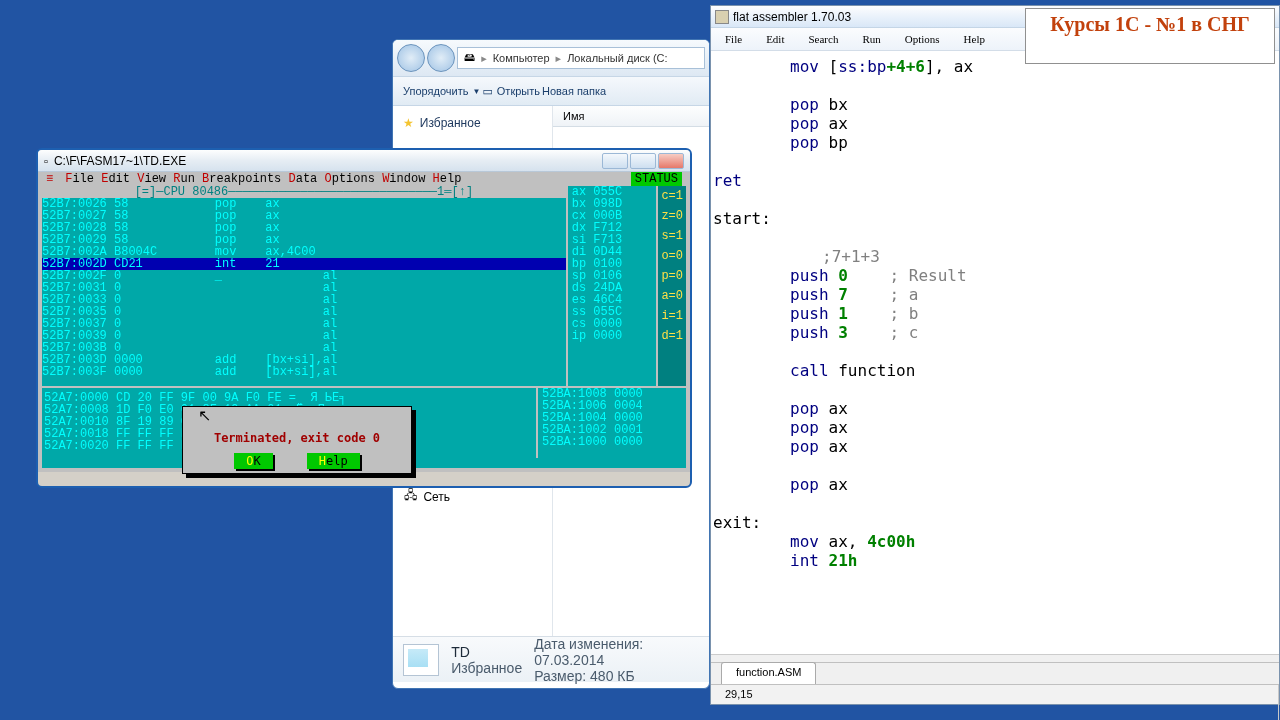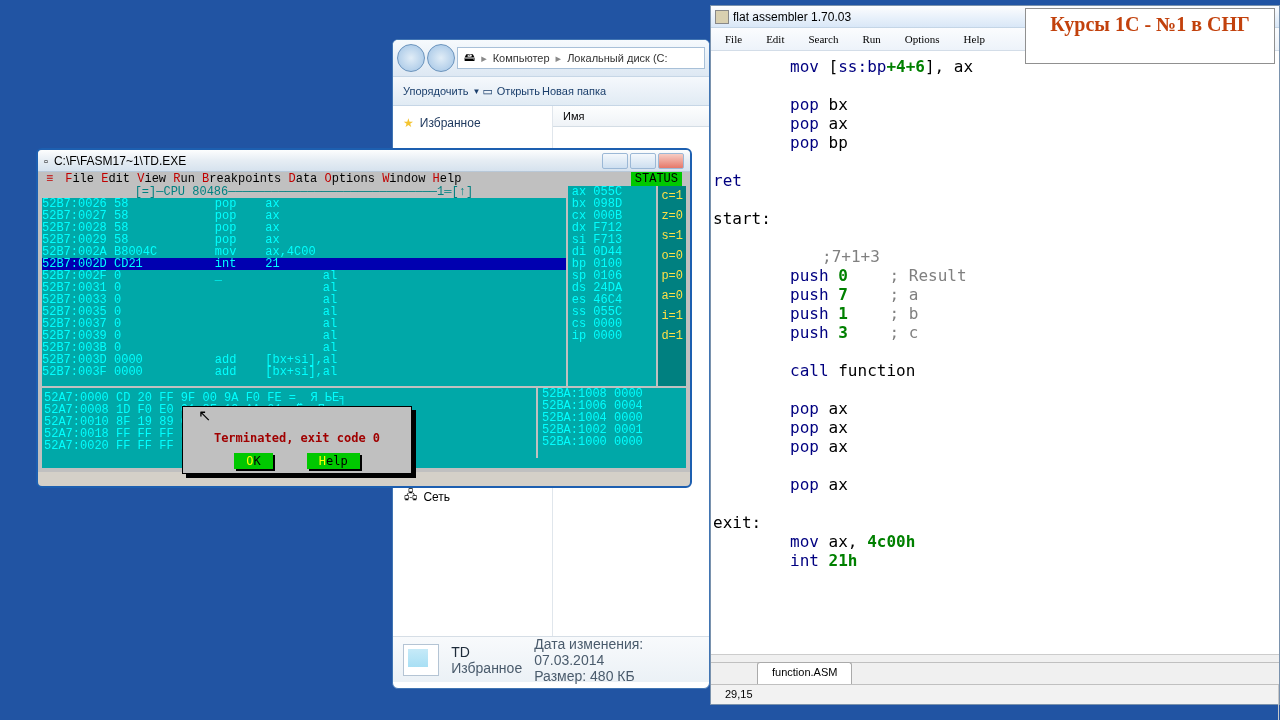--- a/index.html
+++ b/index.html
@@ -53,21 +53,20 @@
   .editor .num { color:#008000; font-weight:bold; }
   .editor .comment { color:#808080;margin-left:32px; }
   .tabbar {
     display:flex; border-top:1px solid #c0c0c0; background:#f0f0f0;
     height:22px;
   }
   .tabbar .tab {
     border:1px solid #aaa; border-bottom:none;
     padding:3px 14px; background:#fff; margin-top:-1px;
     border-radius:3px 3px 0 0;
-    margin-left:36px;
   }
   .statusbar {
     display:flex; height:20px; border-top:1px solid #c0c0c0;
     background:#f2f2f2;
     flex-direction:column;
   }
   .statusbar .cell { border-right:1px solid #c8c8c8; padding:3px 14px; }
 
   
   .advert {

